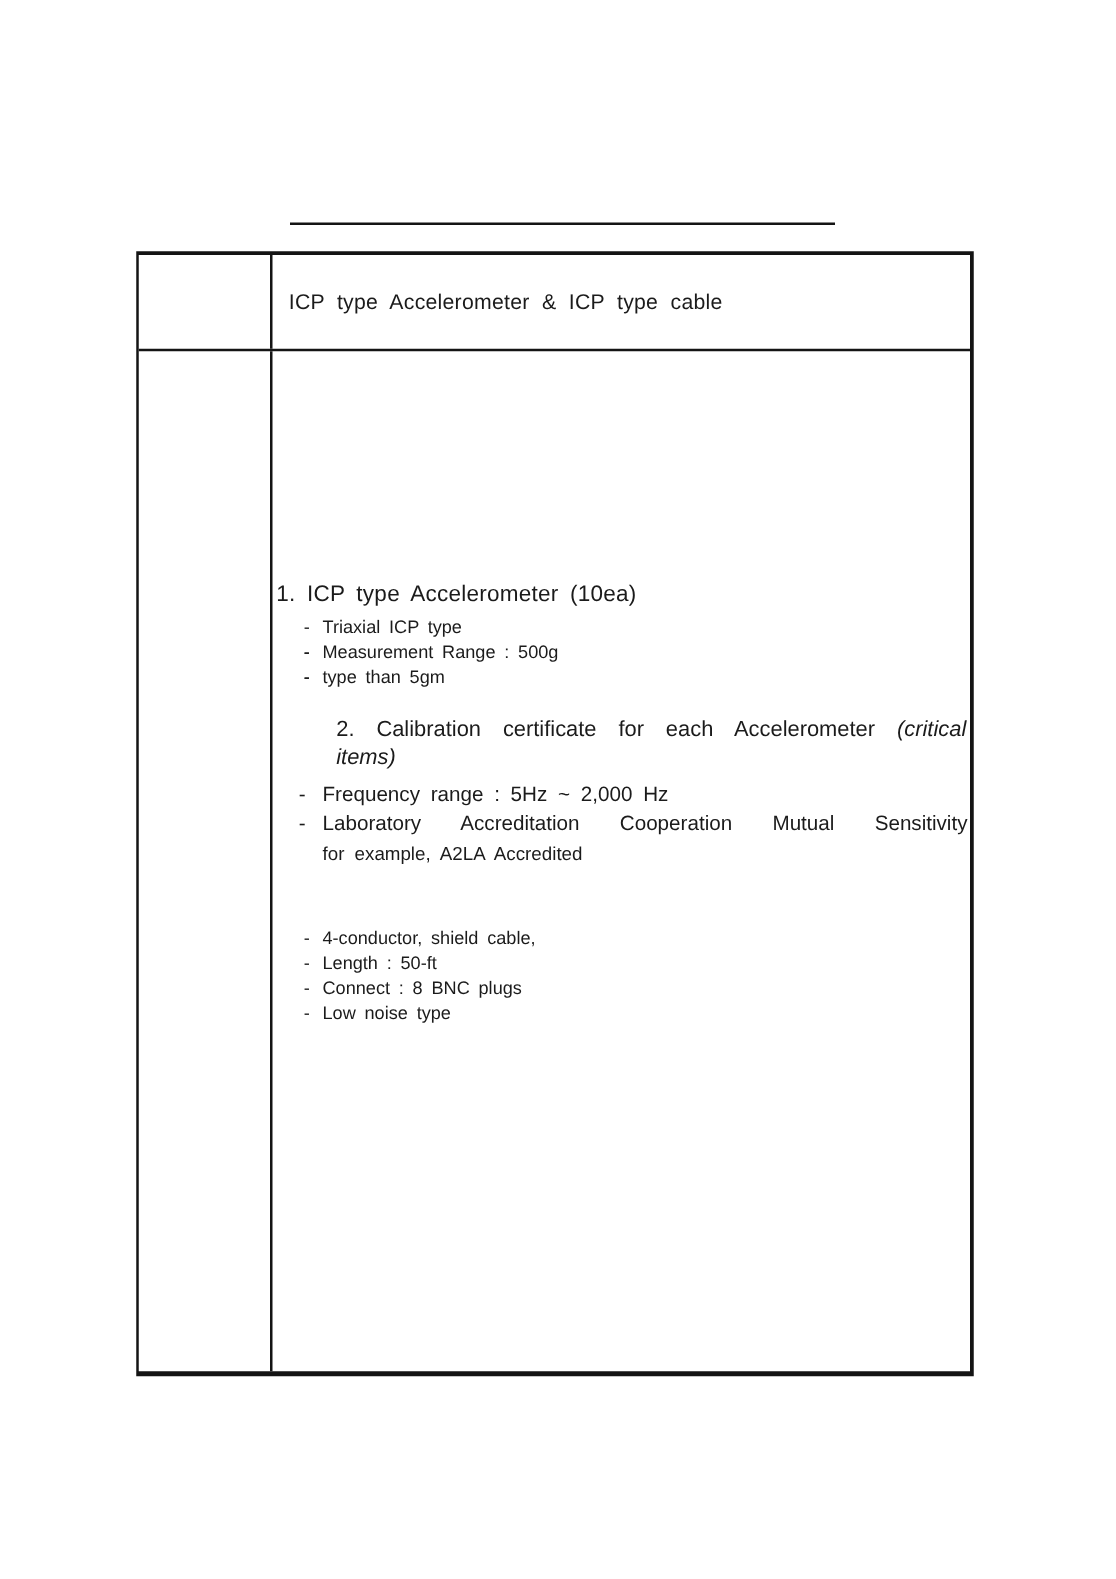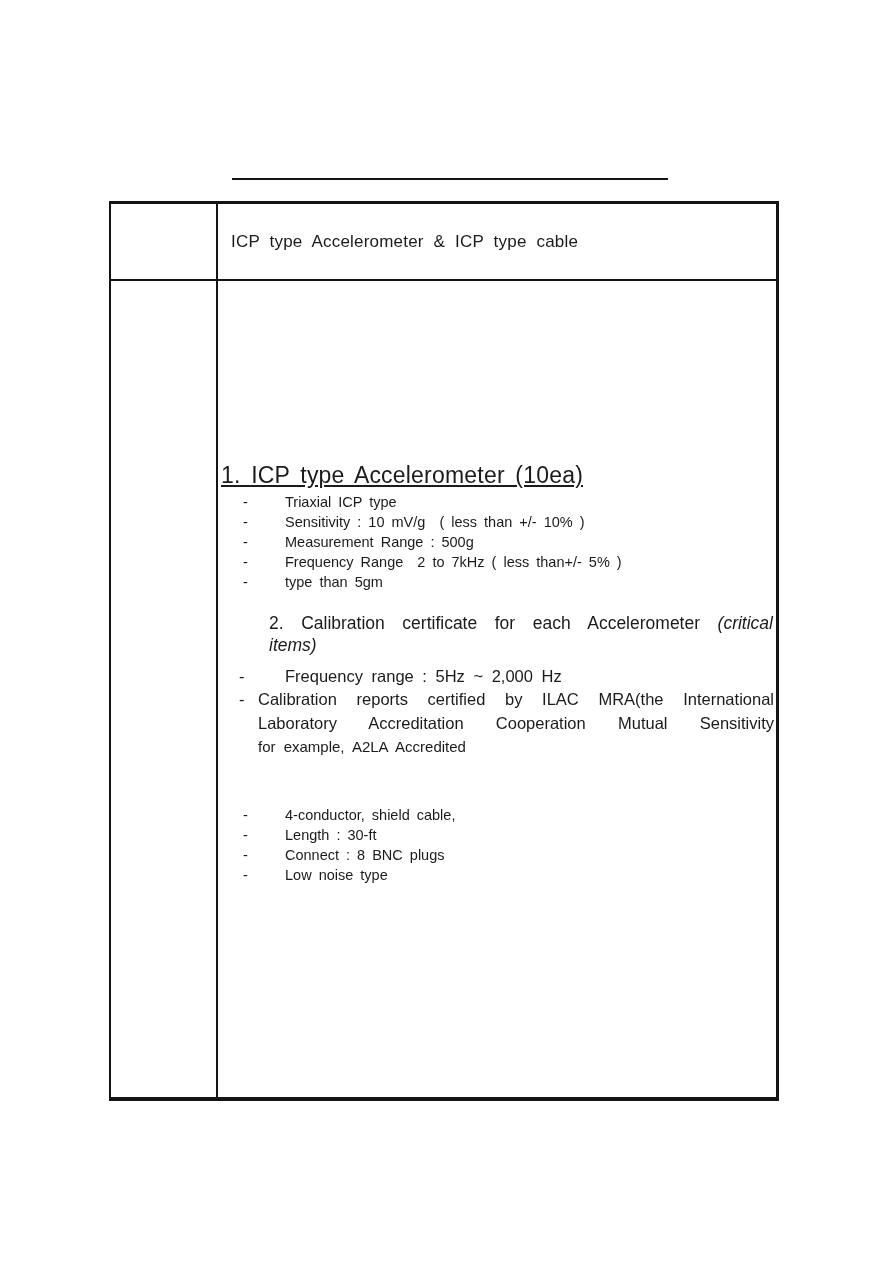--- a/index.html
+++ b/index.html
@@ -65,26 +65,25 @@
   .doc-title {
     font-size: 17px;
     word-spacing: 5px;
     letter-spacing: 0.2px;
     white-space: pre-wrap;
   }
   .body-cell {
     padding: 183px 2px 0 3px;
   }
   .sec-heading {
-    font-size: 23px;
+    font-size: 18px;
     line-height: 22px;
     word-spacing: 4px;
     letter-spacing: 0.2px;
     white-space: pre-wrap;
-    text-decoration: underline;
   }
   .s2-heading {
     font-size: 17.5px;
     line-height: 22px;
     word-spacing: 4px;
     text-align: justify;
     text-align-last: justify;
     padding-right: 1px;
     margin-left: 48px;
   }
@@ -97,21 +96,21 @@
     padding-left: 15px;
     font-size: 14.5px;
     line-height: 20px;
     word-spacing: 3px;
   }
   .li .dash {
     position: absolute;
     left: 0;
     top: 0;
   }
-  .li-text { white-space: pre-wrap; margin-left: 27px; }
+  .li-text { white-space: pre-wrap; }
   .sec2 { margin-top: 20px; }
   .s2-itemA {
     position: relative;
     margin: 8px 0 0 18px;
     padding-left: 19px;
     font-size: 16.5px;
     line-height: 24px;
     word-spacing: 4px;
   }
   .s2-itemA .dash { position: absolute; left: 0; top: 0; }
@@ -159,60 +158,57 @@
 
         <div class="section sec1">
           <div class="sec-heading">1. ICP type Accelerometer (10ea)</div>
           <div class="sub">
             <div class="li">
               <span class="dash">-</span>
               <span class="li-text">Triaxial ICP type</span>
             </div>
             <div class="li">
               <span class="dash">-</span>
-              <span class="li-text">Sensitivity : 10 mV/g  ( less than +/- 10% )</span>
             </div>
             <div class="li">
               <span class="dash">-</span>
               <span class="li-text">Measurement Range : 500g</span>
             </div>
             <div class="li">
               <span class="dash">-</span>
-              <span class="li-text">Frequency Range  2 to 7kHz ( less than+/- 5% )</span>
             </div>
             <div class="li">
               <span class="dash">-</span>
               <span class="li-text">type than 5gm</span>
             </div>
           </div>
         </div>
 
         <div class="section sec2">
           <div class="s2-heading"><span>2. Calibration certificate for each Accelerometer</span> <span class="italic">(critical items)</span></div>
           <div class="s2-itemA">
             <span class="dash">-</span>
             <span class="li-text">Frequency range : 5Hz ~ 2,000 Hz</span>
           </div>
           <div class="s2-itemB">
             <span class="dash">-</span>
-            <div class="jline">Calibration reports certified by ILAC MRA(the International</div>
             <div class="jline">Laboratory Accreditation Cooperation Mutual Sensitivity</div>
           </div>
           <div class="s2-itemC">for example, A2LA Accredited</div>
         </div>
 
         <div class="section sec3">
           <div class="sub">
             <div class="li">
               <span class="dash">-</span>
               <span class="li-text">4-conductor, shield cable,</span>
             </div>
             <div class="li">
               <span class="dash">-</span>
-              <span class="li-text">Length : 30-ft</span>
+              <span class="li-text">Length : 50-ft</span>
             </div>
             <div class="li">
               <span class="dash">-</span>
               <span class="li-text">Connect : 8 BNC plugs</span>
             </div>
             <div class="li">
               <span class="dash">-</span>
               <span class="li-text">Low noise type</span>
             </div>
           </div>

